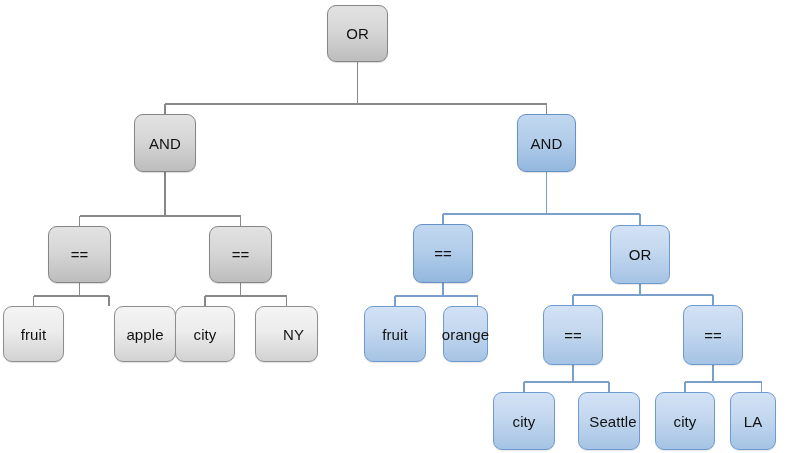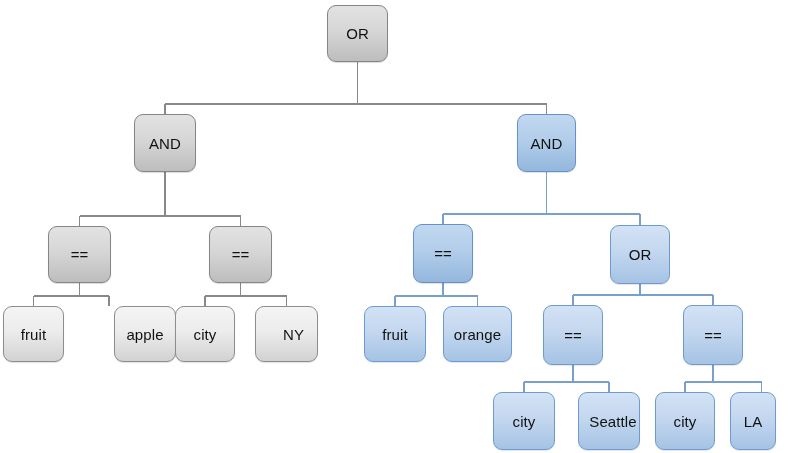--- a/index.html
+++ b/index.html
@@ -132,21 +132,21 @@
       </div>
       <div class="node gray" style="left: 175px; top: 306px; width: 60px; height: 56px;">
         <span class="node-label">city</span>
       </div>
       <div class="node gray" style="left: 255px; top: 306px; width: 63px; height: 56px; padding-left: 14px;">
         <span class="node-label">NY</span>
       </div>
       <div class="node blue" style="left: 364px; top: 306px; width: 62px; height: 56px;">
         <span class="node-label">fruit</span>
       </div>
-      <div class="node blue" style="left: 443px; top: 306px; width: 69px; height: 56px;">
+      <div class="node blue" style="left: 443px; top: 306px; width: 45px; height: 56px;">
         <span class="node-label">orange</span>
       </div>
       <div class="node blue" style="left: 543px; top: 305px; width: 60px; height: 60px;">
         <span class="node-label">==</span>
       </div>
       <div class="node blue" style="left: 683px; top: 305px; width: 60px; height: 60px;">
         <span class="node-label">==</span>
       </div>
       <div class="node blue" style="left: 493px; top: 392px; width: 62px; height: 58px;">
         <span class="node-label">city</span>

